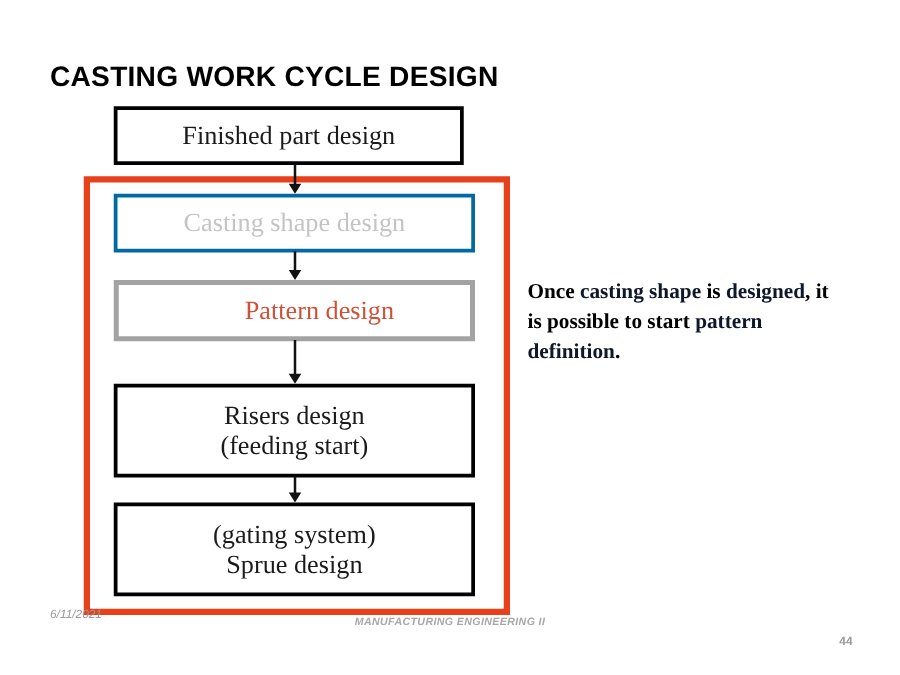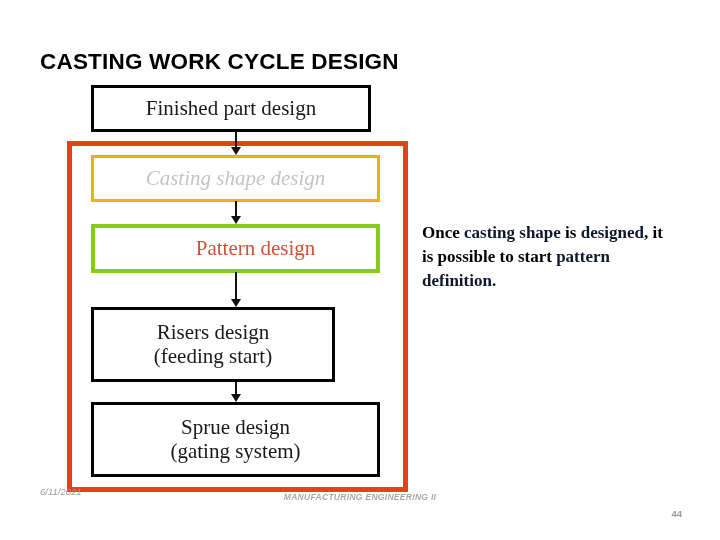--- a/index.html
+++ b/index.html
@@ -75,35 +75,34 @@
     color: #1a1a1a;
     text-align: center;
     white-space: nowrap;
   }
 
   .flow-box.black {
     border: 3px solid #000000;
   }
 
   .flow-box.grey {
-    border: 3px solid #eab308;
+    border: 3px solid #0369a1;
     color: #C4C4C4;
-    font-style: italic;
   }
 
   .flow-box.redbox {
-    border: 4px solid #84cc16;
+    border: 4px solid #a3a3a3;
     color: #CF5137;
     padding-left: 40px;
   }
 
   #box-finished  { left: 91px;  top: 85px;  width: 280px; height: 47px; }
   #box-casting   { left: 91px;  top: 155px; width: 289px; height: 47px; }
   #box-pattern   { left: 91px;  top: 224px; width: 289px; height: 49px; }
-  #box-risers    { left: 91px;  top: 307px; width: 244px; height: 75px; text-align: center; }
+  #box-risers    { left: 91px;  top: 307px; width: 289px; height: 75px; text-align: center; }
   #box-sprue     { left: 91px;  top: 402px; width: 289px; height: 75px; }
 
   .box-line { display: block; }
 
   
   .arrow {
     position: absolute;
     width: 11px;
     pointer-events: none;
   }
@@ -229,22 +228,22 @@
       <span class="box-line">Risers design</span>
       <span class="box-line">(feeding start)</span>
     </div>
 
     <div id="arrow-4" class="arrow">
       <div class="shaft"></div>
       <div class="head"></div>
     </div>
 
     <div id="box-sprue" class="flow-box black">
+      <span class="box-line">(gating system)</span>
       <span class="box-line">Sprue design</span>
-      <span class="box-line">(gating system)</span>
     </div>
 
   </div>
 
   <div id="side-note"><span>Once </span><span class="hl-gold">casting shape</span><span> is </span><span class="hl-gold">designed</span><span>, it is possible to start </span><span class="hl-gold">pattern definition</span><span>.</span></div>
 
   <div id="footer-date">6/11/2021</div>
   <div id="footer-center">MANUFACTURING  ENGINEERING II</div>
   <div id="footer-page">44</div>
 

